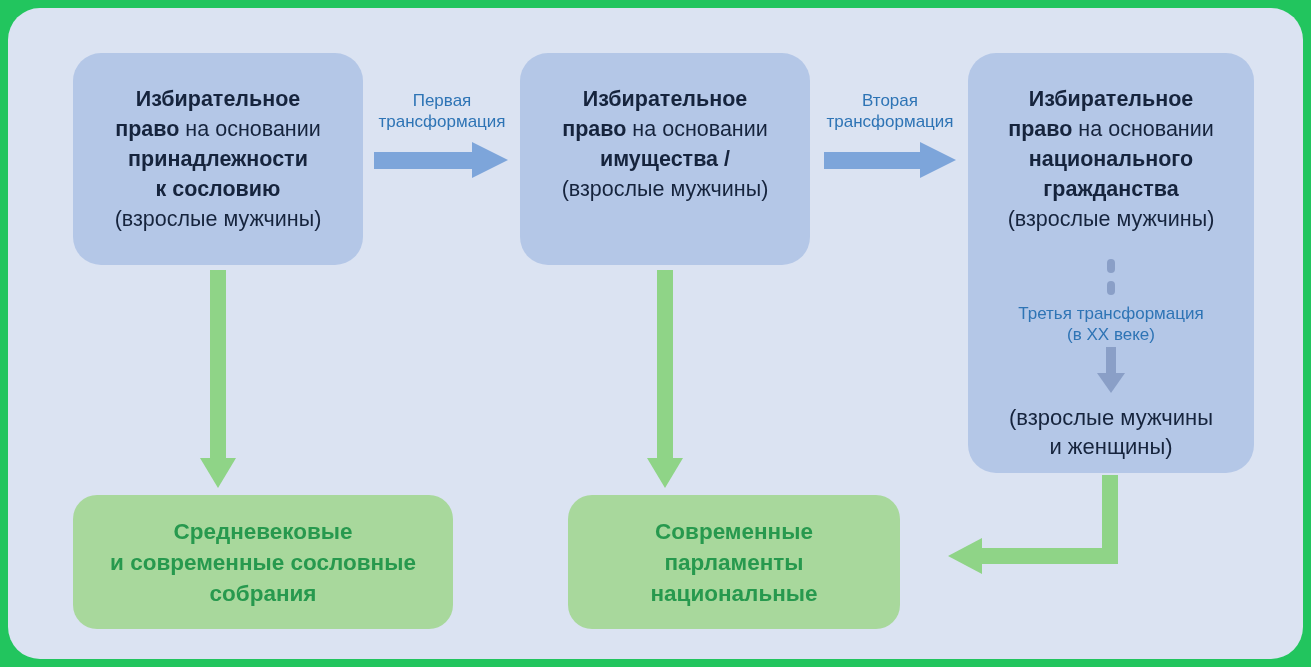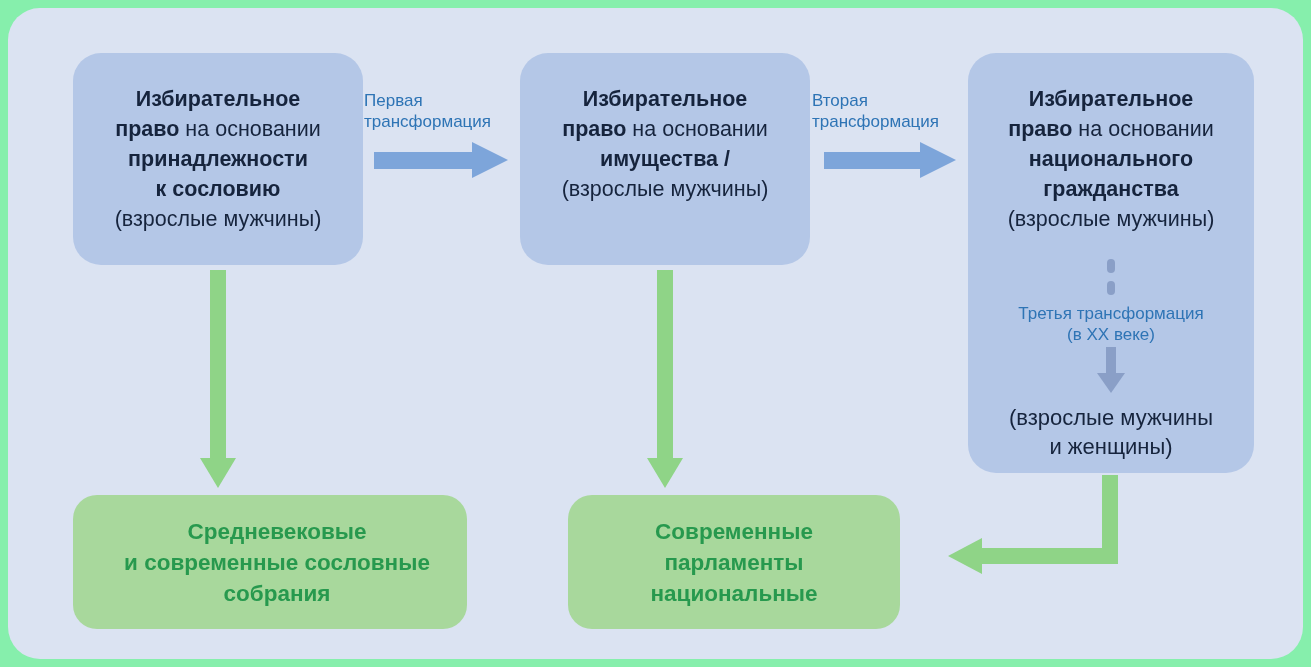--- a/index.html
+++ b/index.html
@@ -1,33 +1,33 @@
 <!DOCTYPE html>
 <html><head>
 <meta charset="utf-8">
 <style>
   html, body { margin: 0; padding: 0; }
   body { background: #ffffff; font-family: "Liberation Sans", sans-serif; }
-  #app { position: relative; width: 1311px; height: 667px; background: #86efac; overflow: hidden; }
+  #app { position: relative; width: 1311px; height: 667px; background: #22c55e; overflow: hidden; }
 
   .panel { position: absolute; left: 8px; top: 8px; width: 1295px; height: 651px;
            background: #dbe3f2; border-radius: 32px; }
 
   
   .node { position: absolute; background: #b4c7e7; border-radius: 28px; color: #16243d;
           text-align: center; font-size: 21.5px; line-height: 30px; }
   .node .pad { padding-top: 31px; }
   .node b { font-weight: 700; }
   #node-estate      { left: 65px;  top: 45px; width: 290px; height: 212px; }
   #node-property    { left: 512px; top: 45px; width: 290px; height: 212px; }
   #node-citizenship { left: 960px; top: 45px; width: 286px; height: 420px; }
 
   
   .tlabel { position: absolute; color: #2e74b5; font-size: 17px; line-height: 21px;
-            }
+            text-align: center; }
   #tlabel-first  { left: 356px; top: 82px; width: 156px; }
   #tlabel-second { left: 804px; top: 82px; width: 156px; }
 
   
   .shaft-h { position: absolute; background: #7da5da; height: 17px; }
   .head-right { position: absolute; width: 0; height: 0;
                 border-top: 18px solid transparent; border-bottom: 18px solid transparent;
                 border-left: 36px solid #7da5da; }
   #arrow1-shaft { left: 366px; top: 144px; width: 98px; }
   #arrow1-head  { left: 464px; top: 134px; }
@@ -63,21 +63,21 @@
   #inner-arrow-head { position: absolute; left: 129px; top: 320px; width: 0; height: 0;
                       border-left: 14px solid transparent; border-right: 14px solid transparent;
                       border-top: 20px solid #8a9fc7; }
   .result-text { position: absolute; top: 350px; left: 0; width: 100%;
                  color: #16243d; font-size: 22px; line-height: 29px; }
 
   
   .result-node { position: absolute; background: #a8d89c; border-radius: 24px; color: #27994e;
                  font-weight: 700; font-size: 22.5px; line-height: 31px; text-align: center;
                  display: flex; flex-direction: column; justify-content: center; }
-  #node-assemblies  { left: 65px;  top: 487px; width: 380px; height: 134px; padding-left: 14px; }
+  #node-assemblies  { left: 65px;  top: 487px; width: 380px; height: 134px; }
   #node-parliaments { left: 560px; top: 487px; width: 332px; height: 134px; }
 </style>
 </head>
 <body>
 
 <div id="app">
   <div class="panel">
 
     <div class="node" id="node-estate">
       <div class="pad">

